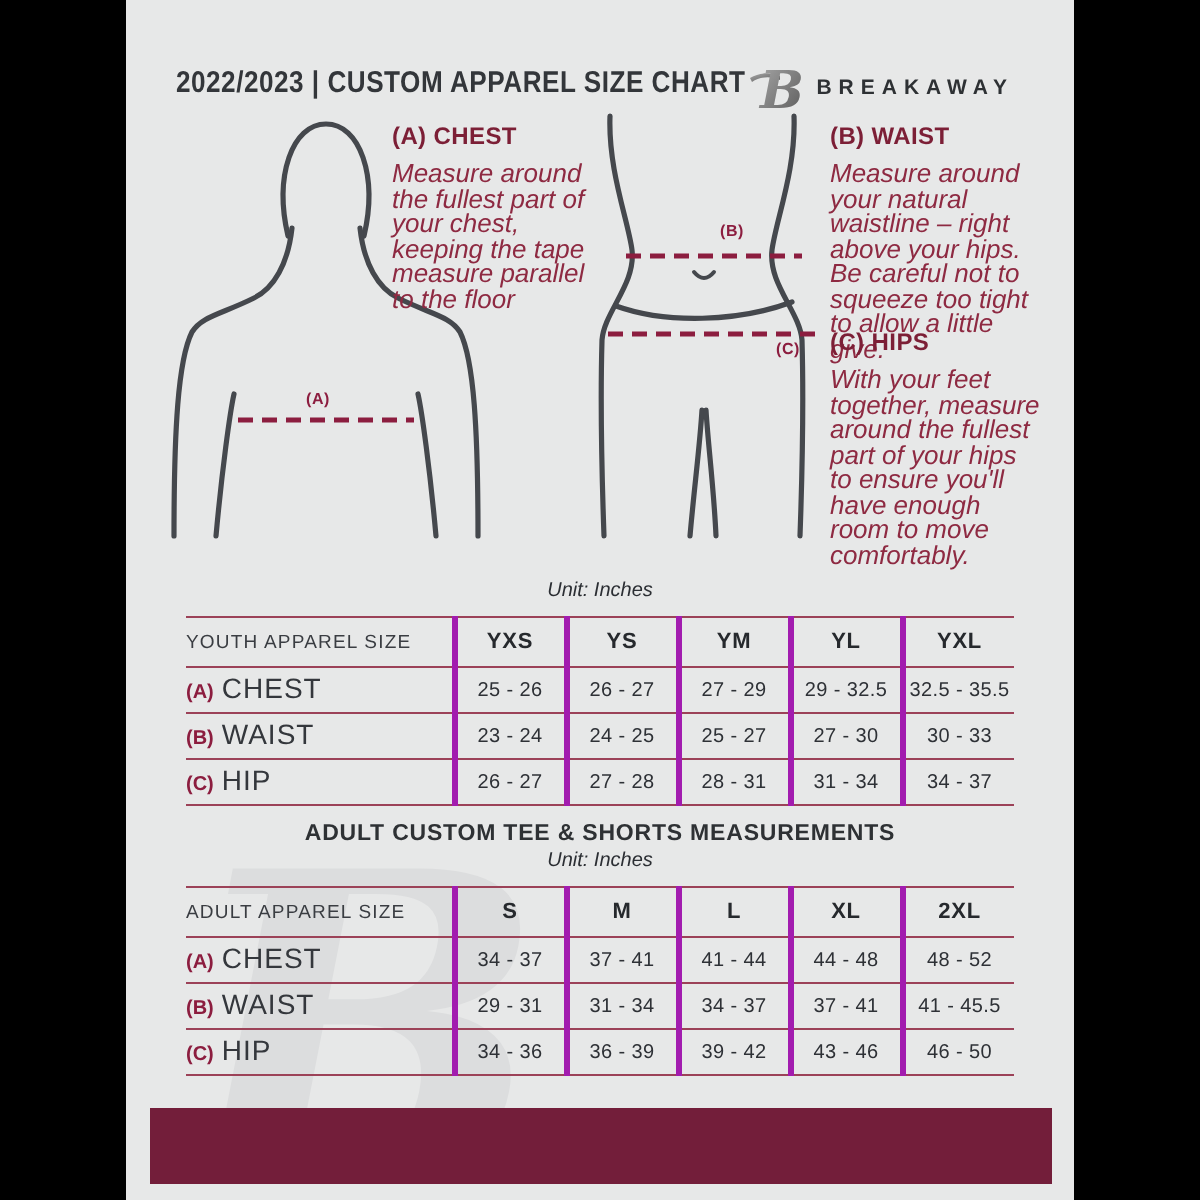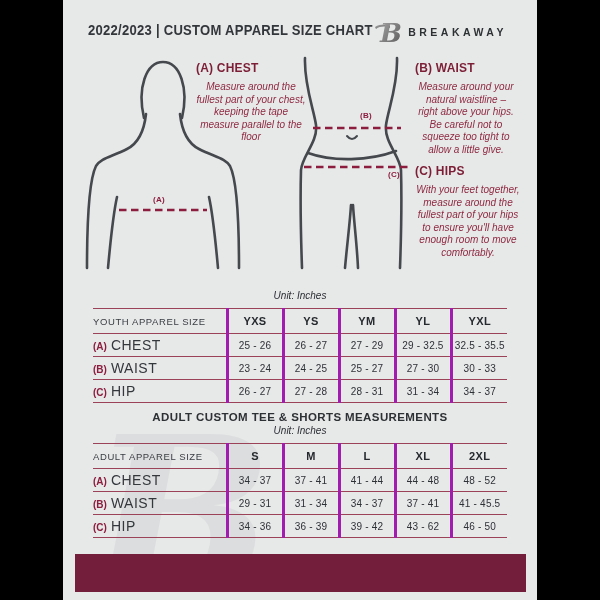--- a/index.html
+++ b/index.html
@@ -5,40 +5,40 @@
   html,body{margin:0;padding:0;}
   body{
     width:600px;height:600px;background:#000;position:relative;overflow:hidden;
     font-family:"Liberation Sans",sans-serif;
   }
   .page{
     position:absolute;left:63px;top:0;width:474px;height:600px;
     background:#e7e8e8;overflow:hidden;
   }
   
-  .hdr-row{position:absolute;left:0;top:0;width:474px;height:52px;}
+  .hdr-row{position:absolute;left:0;top:12px;width:474px;height:52px;}
   .doc-title{
     position:absolute;left:25px;top:21px;font-size:15px;font-weight:bold;
     color:#33363a;letter-spacing:.3px;white-space:nowrap;
     transform:scaleX(.87);transform-origin:left center;
   }
   .brand{position:absolute;right:30px;top:16px;display:flex;align-items:center;gap:7px;}
   .brand-name{font-size:10.5px;font-weight:bold;letter-spacing:3.5px;color:#2e3134;}
   
   .figures-svg{position:absolute;left:0;top:50px;}
   .fig-label{
     position:absolute;font-size:8px;font-weight:bold;color:#8c1d3f;letter-spacing:.3px;
   }
   
   .instr{position:absolute;z-index:2;}
   .instr h3{
     margin:0 0 6px 0;font-size:12px;font-weight:bold;color:#7c1f36;letter-spacing:.2px;
   }
   .instr p{
-    margin:0;font-size:10px;line-height:12.5px;font-style:italic;color:#8e2a42;text-align:center;
+    margin:0;font-size:13px;line-height:12.5px;font-style:italic;color:#8e2a42;
   }
   .instr-chest{left:133px;top:61px;width:110px;}
   .instr-waist{left:352px;top:61px;width:102px;}
   .instr-hips{left:352px;top:164px;width:106px;}
   
   .sec-title{
     position:absolute;left:0;width:474px;text-align:center;
     font-size:11.5px;font-weight:bold;color:#2e3134;letter-spacing:.4px;z-index:1;
   }
   .sec-unit{
@@ -218,21 +218,21 @@
       <td class="valcell">31 - 34</td>
       <td class="valcell">34 - 37</td>
       <td class="valcell">37 - 41</td>
       <td class="valcell">41 - 45.5</td>
     </tr>
     <tr class="t-row">
       <td class="lblcell"><span class="rowkey">(C)</span><span class="rowname">HIP</span></td>
       <td class="valcell">34 - 36</td>
       <td class="valcell">36 - 39</td>
       <td class="valcell">39 - 42</td>
-      <td class="valcell">43 - 62</td>
+      <td class="valcell">43 - 46</td>
       <td class="valcell">46 - 50</td>
     </tr>
   </tbody>
     </table>
 
   <div class="footer-bar"></div>
 
 </div>
 
 </body></html>

